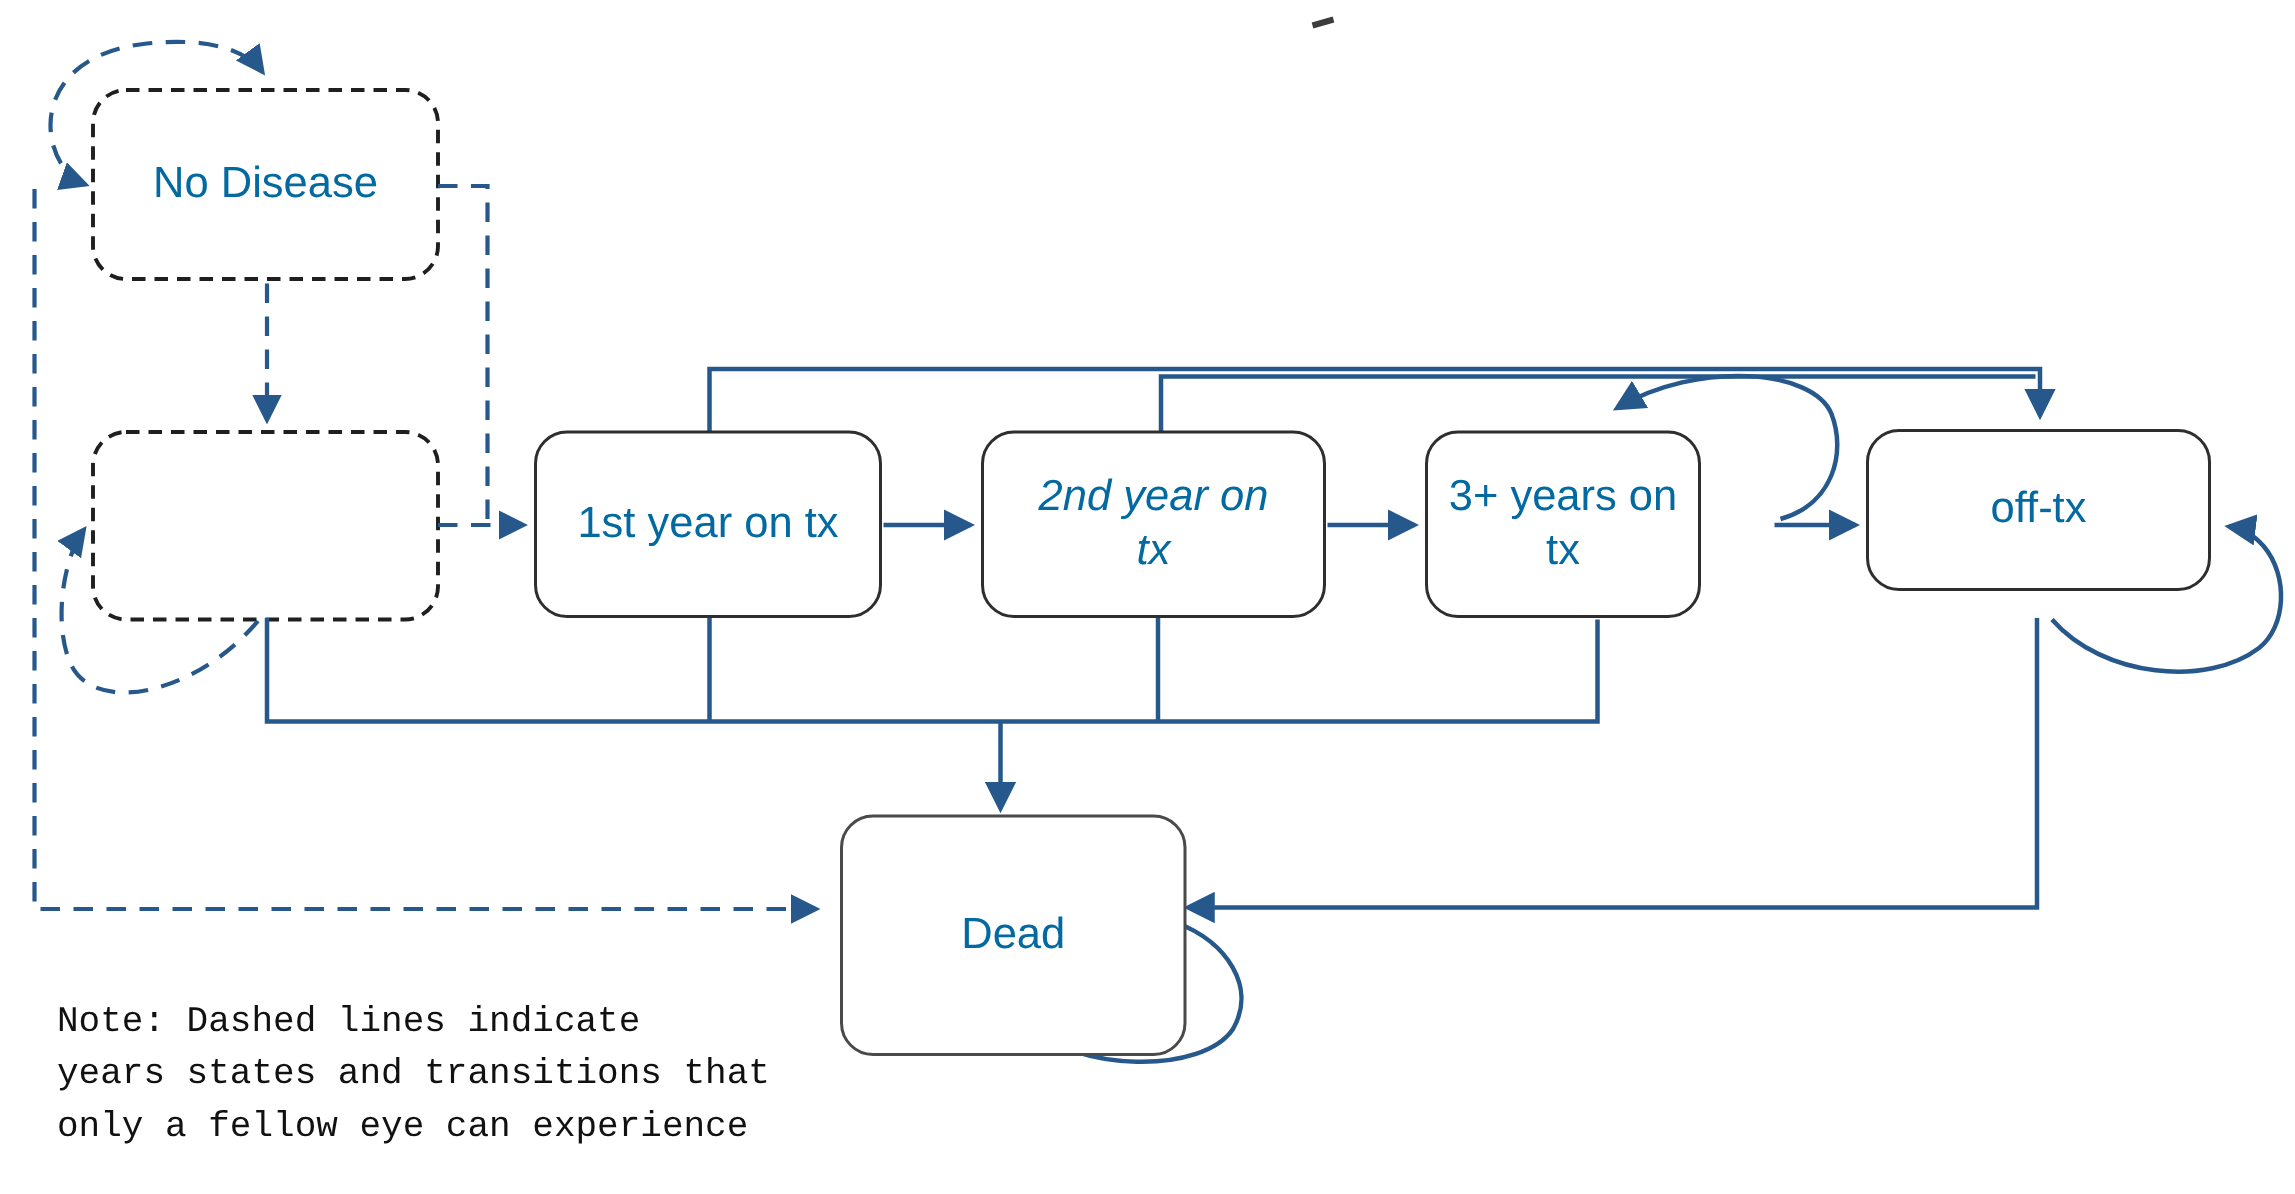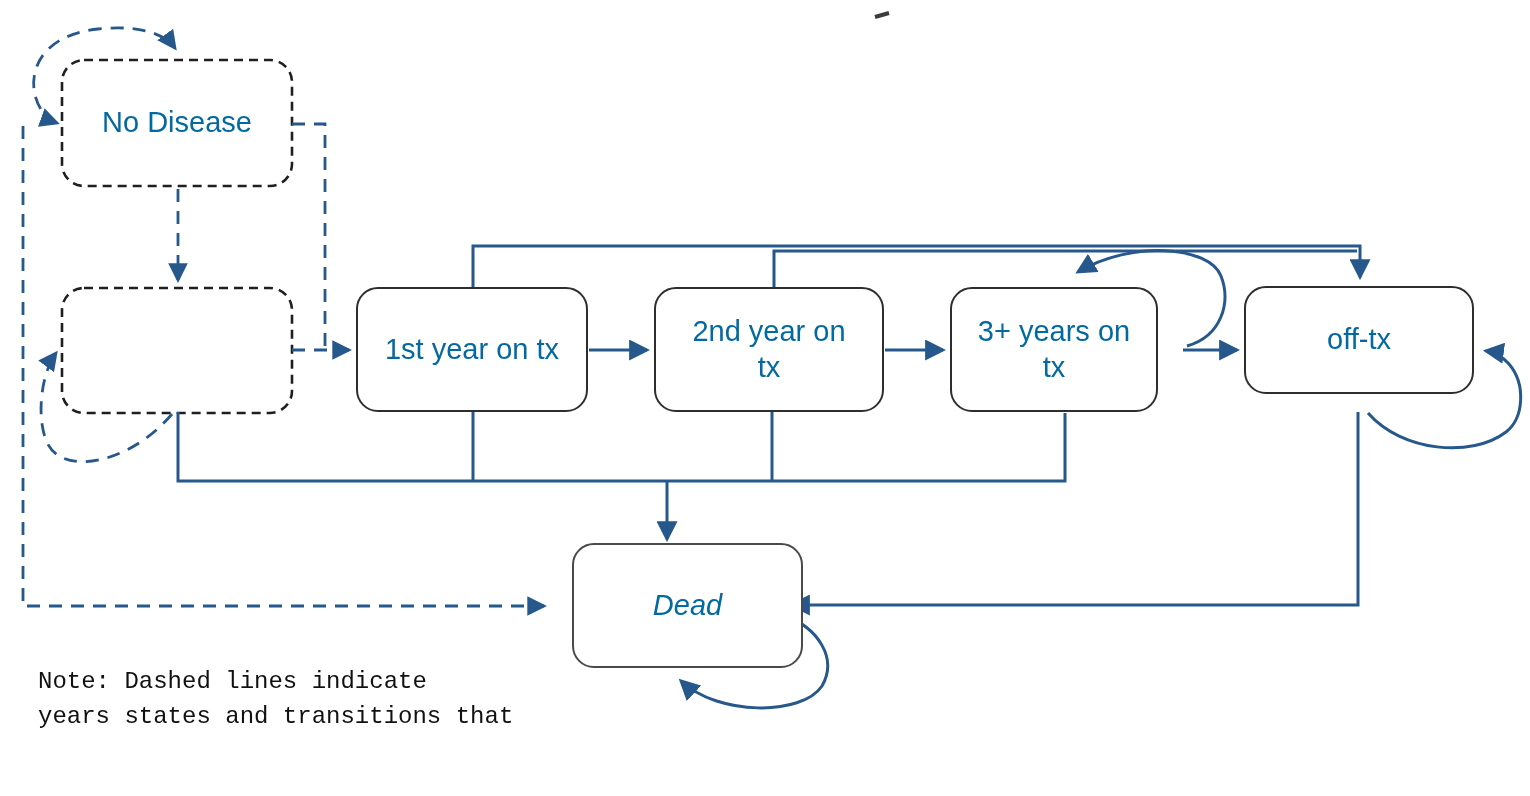--- a/index.html
+++ b/index.html
@@ -79,34 +79,35 @@
 
   <div class="state" style="left:62px;top:60px;width:230px;height:126px;">
     <span class="lbl">No Disease</span>
   </div>
 
 
   <div class="state solid" style="left:356px;top:287px;width:232px;height:125px;">
     <span class="lbl">1st year on tx</span>
   </div>
 
-  <div class="state solid" style="left:654px;top:287px;width:230px;height:125px;">
+  <div class="state solid" style="left:654px;top:287px;width:230px;height:125px;font-style:italic;">
     <span class="lbl narrow">2nd year on tx</span>
   </div>
 
-  <div class="state solid" style="left:950px;top:287px;width:208px;height:125px;">
+  <div class="state solid" style="left:950px;top:287px;width:184px;height:125px;">
     <span class="lbl narrow">3+ years on tx</span>
   </div>
 
   <div class="state solid" style="left:1244px;top:286px;width:230px;height:108px;">
     <span class="lbl">off-tx</span>
   </div>
 
-  <div class="state dead-border" style="left:572px;top:543px;width:231px;height:125px;font-style:italic;">
+  <div class="state dead-border" style="left:560px;top:543px;width:231px;height:161px;">
     <span class="lbl">Dead</span>
   </div>
 
   <div id="note">
     <div>Note: Dashed lines indicate</div>
     <div>years states and transitions that</div>
+    <div>only a fellow eye can experience</div>
   </div>
 
 </div>
 
 </body></html>

